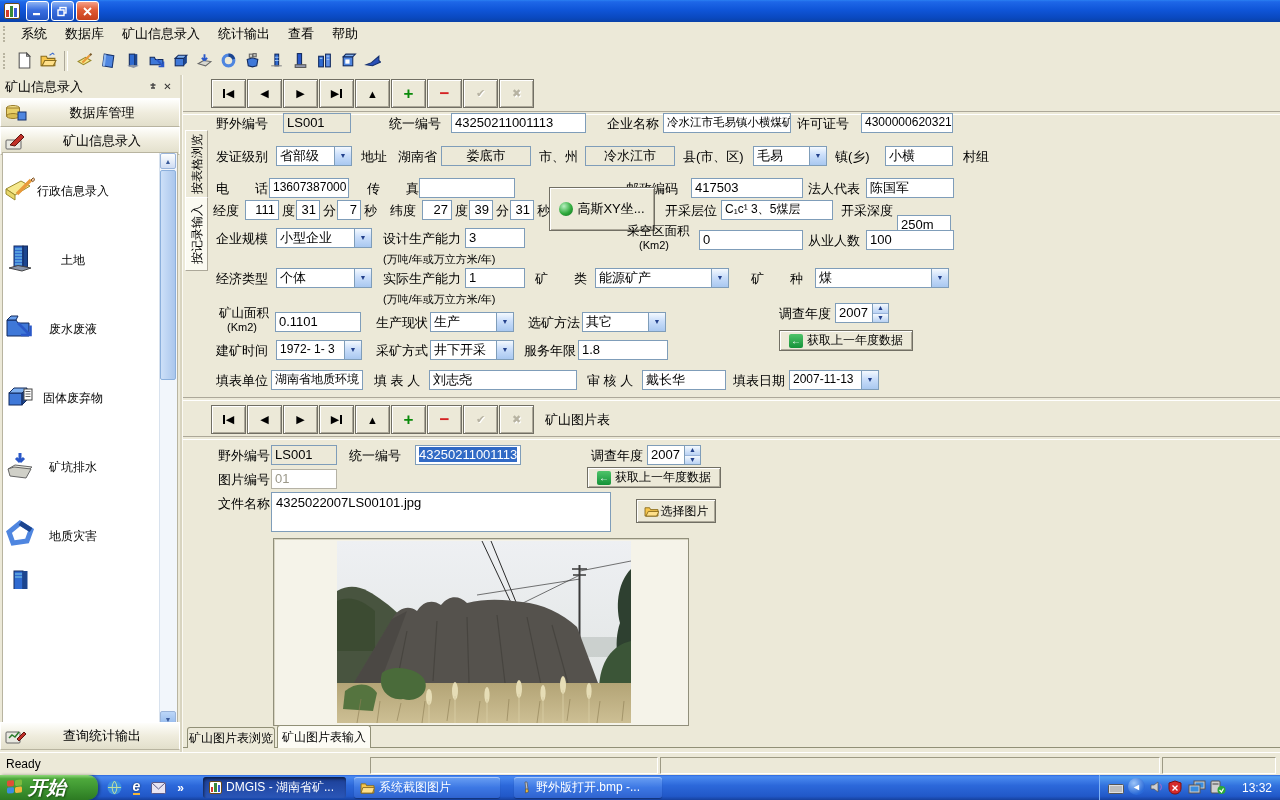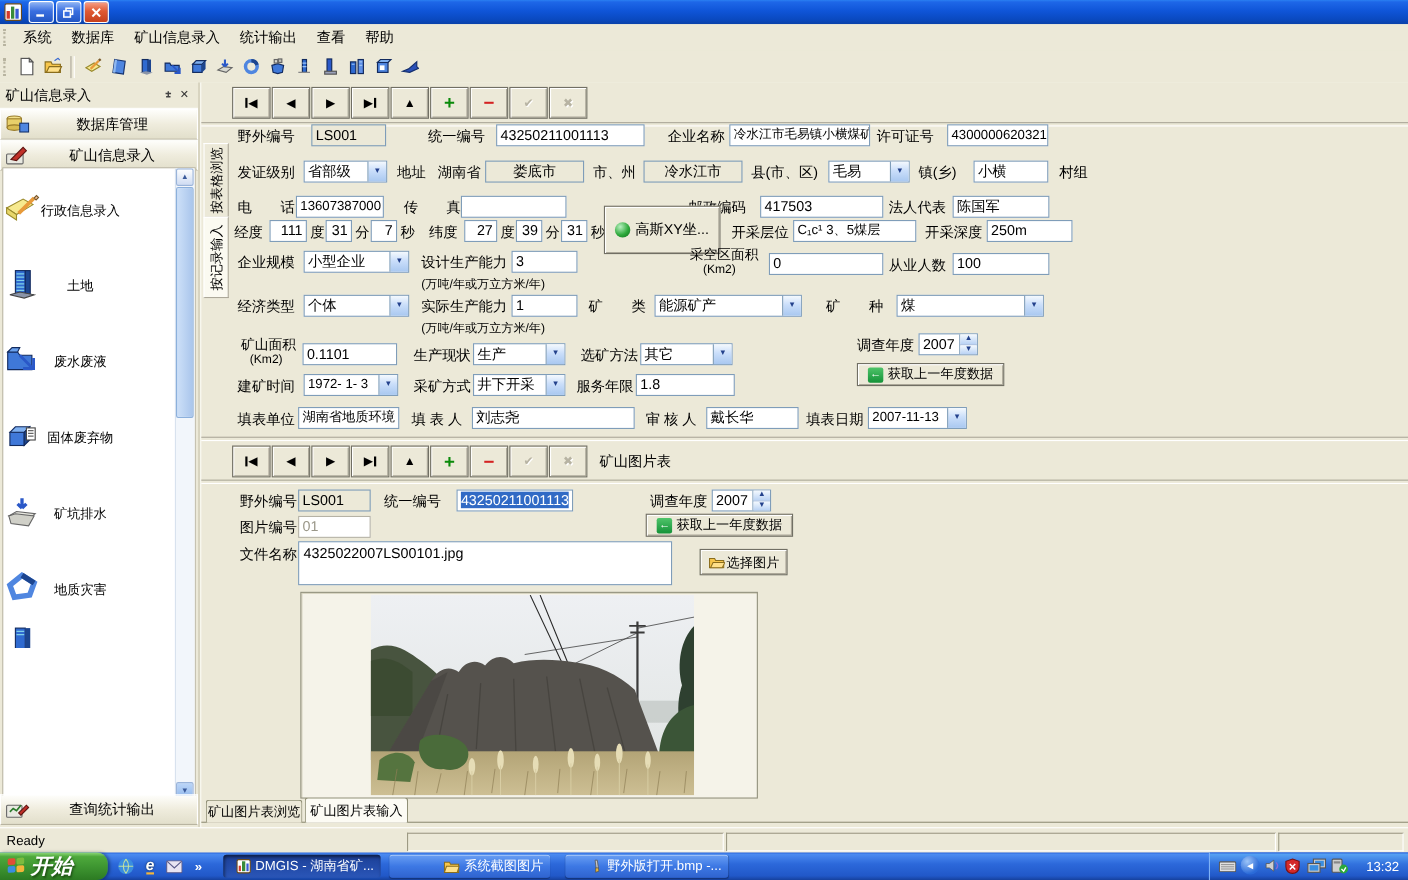--- a/index.html
+++ b/index.html
@@ -100,21 +100,21 @@
     background:linear-gradient(180deg,#2b66dd 0%,#4a8af0 7%,#2c68da 42%,#2158c8 85%,#16419e 100%);}
   .startbtn{position:absolute;left:0;top:0;width:98px;height:25px;border-radius:0 10px 10px 0;
     background:linear-gradient(180deg,#8fd87a 0%,#4ea93c 15%,#3d9430 55%,#2c7a22 100%);
     display:flex;align-items:center;gap:5px;padding-left:7px;box-sizing:border-box;box-shadow:2px 0 3px rgba(0,0,0,.35);}
   .flag{width:16px;height:15px;display:grid;grid-template-columns:7px 7px;grid-template-rows:6px 6px;gap:1px;transform:skewY(-4deg);}
   .flag i{border-radius:1.5px;}
   .startbtn .s{color:#fff;font-size:19px;font-weight:bold;font-style:italic;text-shadow:1px 1px 2px #1c4a12;}
   .ql{position:absolute;top:4px;width:17px;height:17px;display:flex;align-items:center;justify-content:center;}
   .task{position:absolute;top:2px;height:21px;border-radius:3px;display:flex;align-items:center;gap:4px;padding:0 6px;
     box-sizing:border-box;color:#fff;font-size:12px;white-space:nowrap;overflow:hidden;
-    background:linear-gradient(180deg,#6aa0f4,#3d78e4 50%,#2f63cf);box-shadow:inset 0 1px 0 rgba(255,255,255,.45),0 1px 1px rgba(0,0,0,.3);justify-content:flex-end;}
+    background:linear-gradient(180deg,#6aa0f4,#3d78e4 50%,#2f63cf);box-shadow:inset 0 1px 0 rgba(255,255,255,.45),0 1px 1px rgba(0,0,0,.3);}
   .task.active{background:linear-gradient(180deg,#1c3f96,#2a56b8);box-shadow:inset 1px 2px 3px rgba(0,0,0,.55);}
   .tray{position:absolute;right:0;top:0;width:180px;height:25px;
     background:linear-gradient(180deg,#2b66dd 0%,#55a0f2 7%,#3272de 42%,#2158c8 85%,#16419e 100%);
     border-left:1px solid #7fb2f6;display:flex;align-items:center;}
   .tray .time{position:absolute;right:8px;color:#fff;font-size:12px;}
   .tri{position:absolute;top:5px;}
 </style>
 </head>
 <body>
 
@@ -456,21 +456,21 @@
     <span class="lbl" style="left:313px;top:128px">分</span>
     <span class="edit" style="left:327px;top:125px;width:24px;text-align:right">31</span>
     <span class="lbl" style="left:354px;top:128px">秒</span>
     <span class="btn3d" style="left:366px;top:112px;width:106px;height:44px">
         <i class="gball"></i>
         <span>高斯XY坐...</span>
       </span>
     <span class="lbl" style="left:482px;top:128px">开采层位</span>
     <span class="edit" style="left:538px;top:125px;width:112px;font-size:12px">C₁c¹ 3、5煤层</span>
     <span class="lbl" style="left:658px;top:128px">开采深度</span>
-    <span class="edit" style="left:714px;top:125px;width:78px">250m</span>
+    <span class="edit" style="left:714px;top:140px;width:54px">250m</span>
 
     <span class="lbl" style="left:33px;top:156px">企业规模</span>
     <div class="combo" style="left:93px;top:153px;width:96px">
         <span class="cv">小型企业</span>
         <span class="dd">
           <i>▼</i>
         </span>
       </div>
     <span class="lbl" style="left:200px;top:156px">设计生产能力</span>
     <span class="edit" style="left:282px;top:153px;width:60px">3</span>

